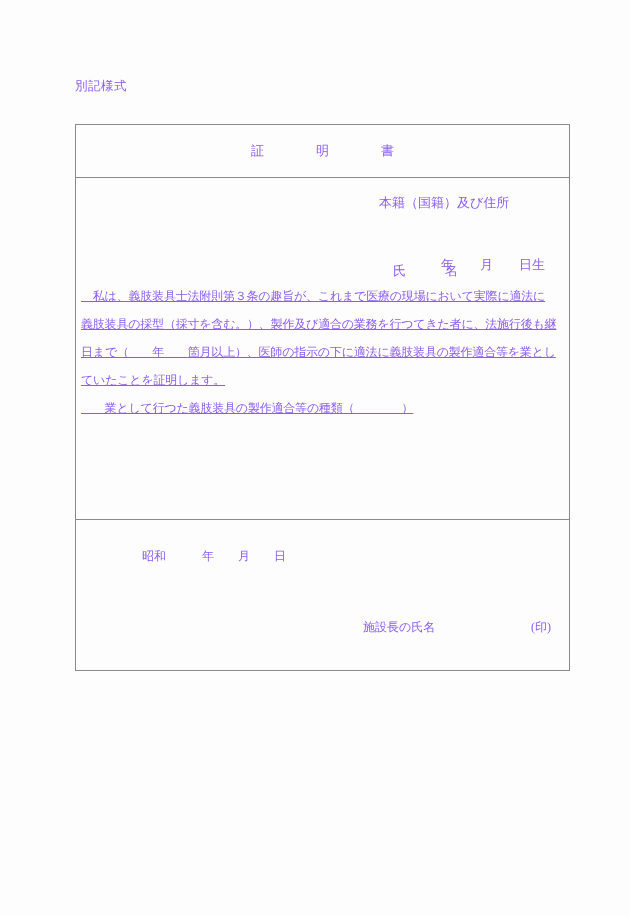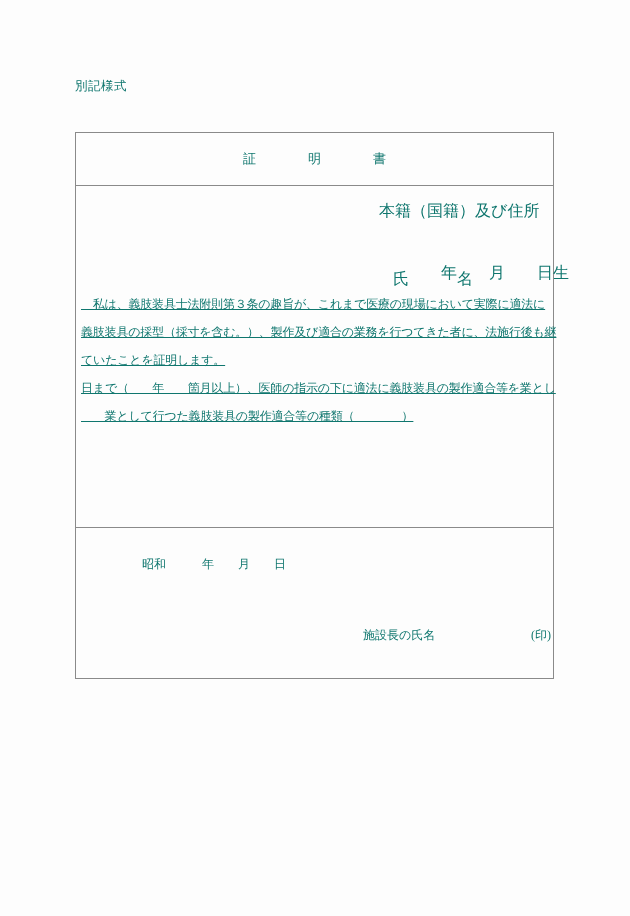--- a/index.html
+++ b/index.html
@@ -6,38 +6,39 @@
     margin: 0;
     padding: 0;
     background: #fdfdfd;
   }
   .page {
     position: relative;
     width: 630px;
     height: 916px;
     background: #fdfdfd;
     font-family: "Liberation Serif", "DejaVu Serif", serif;
-    color: #0f766e;
+    color: #8b5cf6;
     overflow: hidden;
   }
   .corner-label {
     position: absolute;
     left: 75px;
     top: 78px;
     font-size: 12.5px;
     letter-spacing: 0.5px;
     white-space: pre;
   }
   .box {
     position: absolute;
     left: 75px;
-    top: 132px;
+    top: 124px;
     width: 477px;
     height: 545px;
     border: 1px solid #8a8a8a;
+    padding-left: 16px;
   }
   .title {
     position: absolute;
     top: 0;
     left: 0;
     right: 0;
     height: 52px;
     line-height: 52px;
     text-align: center;
     font-size: 13px;
@@ -48,21 +49,21 @@
     left: 0;
     right: 0;
     height: 0;
     border-top: 1px solid #8a8a8a;
   }
   .divider-title { top: 52px; }
   .divider-footer { top: 394px; }
 
   .field {
     position: absolute;
-    font-size: 16px;
+    font-size: 13px;
     line-height: 28px;
     white-space: pre;
     text-align: center;
   }
   .field-domicile { left: 303px; top: 64px; }
   .field-name     { left: 317px; top: 94px; margin-top: 38px; }
   .field-birth    { left: 365px; top: 126px; }
 
   .body-text {
     position: absolute;
@@ -105,22 +106,22 @@
 
     <div class="field field-domicile">本籍（国籍）及び住所</div>
 
     <div class="field field-name">氏　　　名</div>
 
     <div class="field field-birth">年　　月　　日生</div>
 
     <div class="body-text">
       <div class="line">　私は、義肢装具士法附則第３条の趣旨が、これまで医療の現場において実際に適法に</div>
       <div class="line">義肢装具の採型（採寸を含む。）、製作及び適合の業務を行つてきた者に、法施行後も継</div>
+      <div class="line">日まで（　　年　　箇月以上）、医師の指示の下に適法に義肢装具の製作適合等を業とし</div>
       <div class="line">ていたことを証明します。</div>
-      <div class="line">日まで（　　年　　箇月以上）、医師の指示の下に適法に義肢装具の製作適合等を業とし</div>
       <div class="line">　　業として行つた義肢装具の製作適合等の種類（　　　　）</div>
     </div>
 
     <div class="divider divider-footer"></div>
 
     <div class="footer-item footer-date">昭和　　　年　　月　　日</div>
 
 
     <div class="footer-item footer-director">施設長の氏名</div>
 

